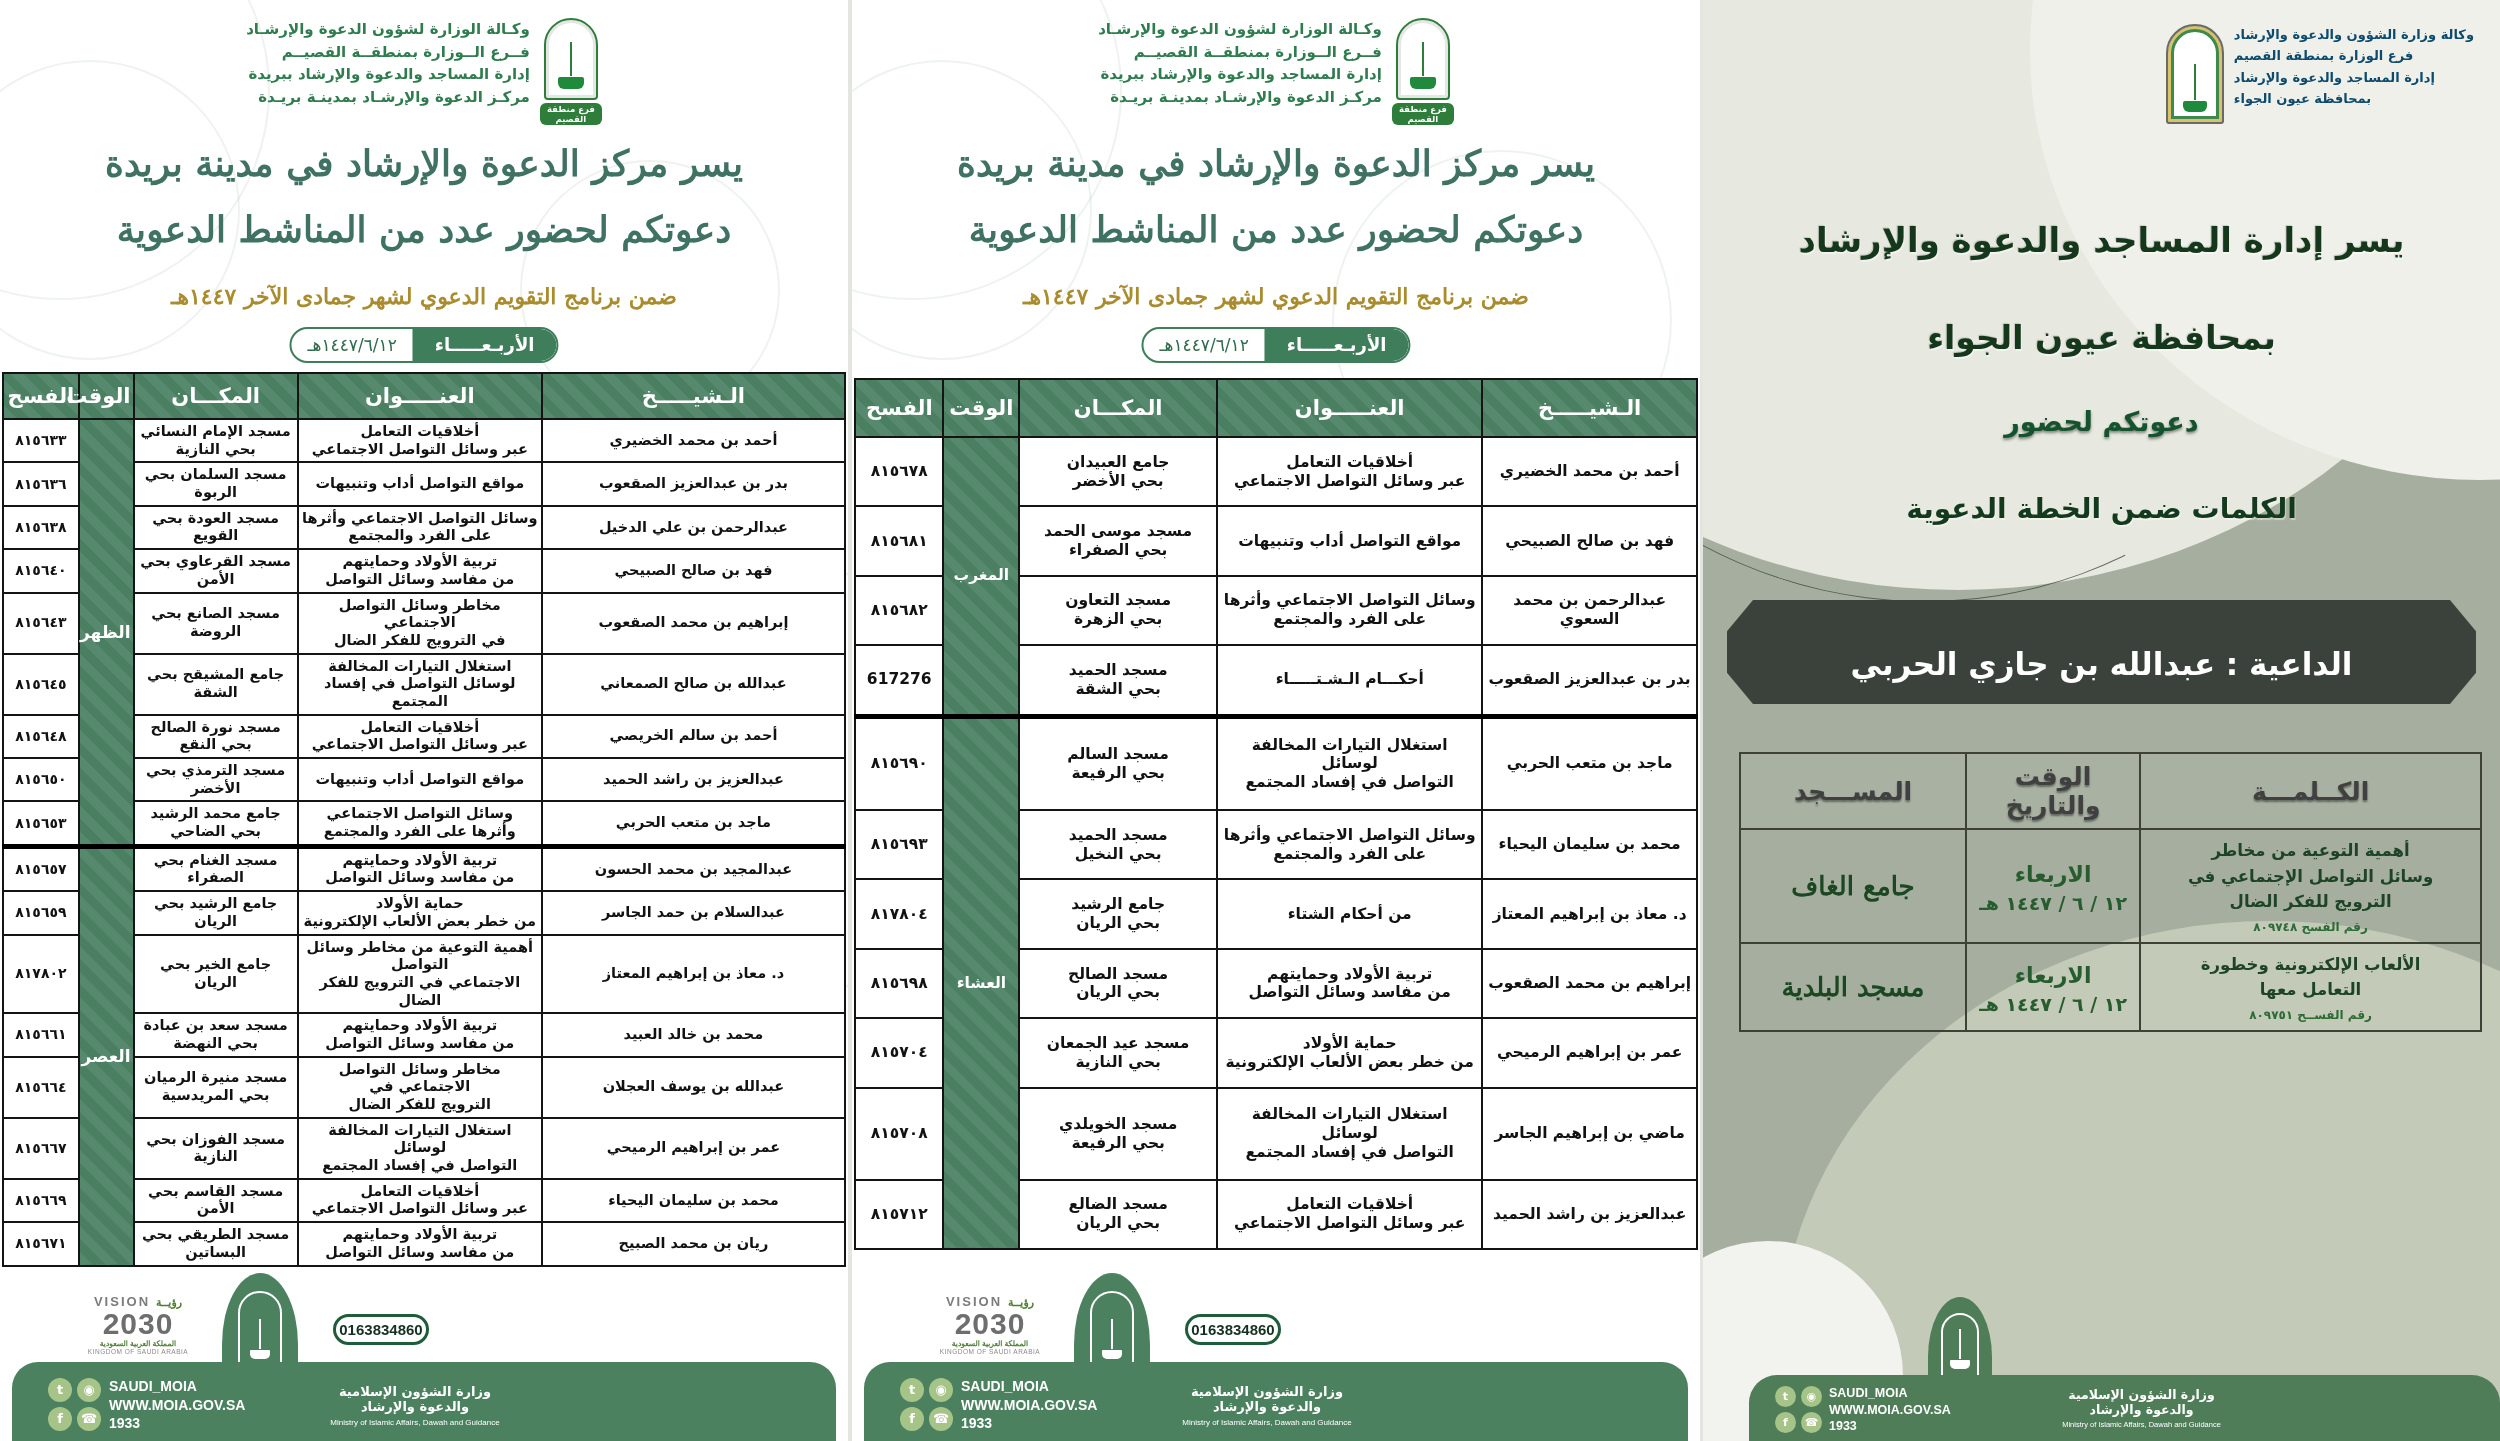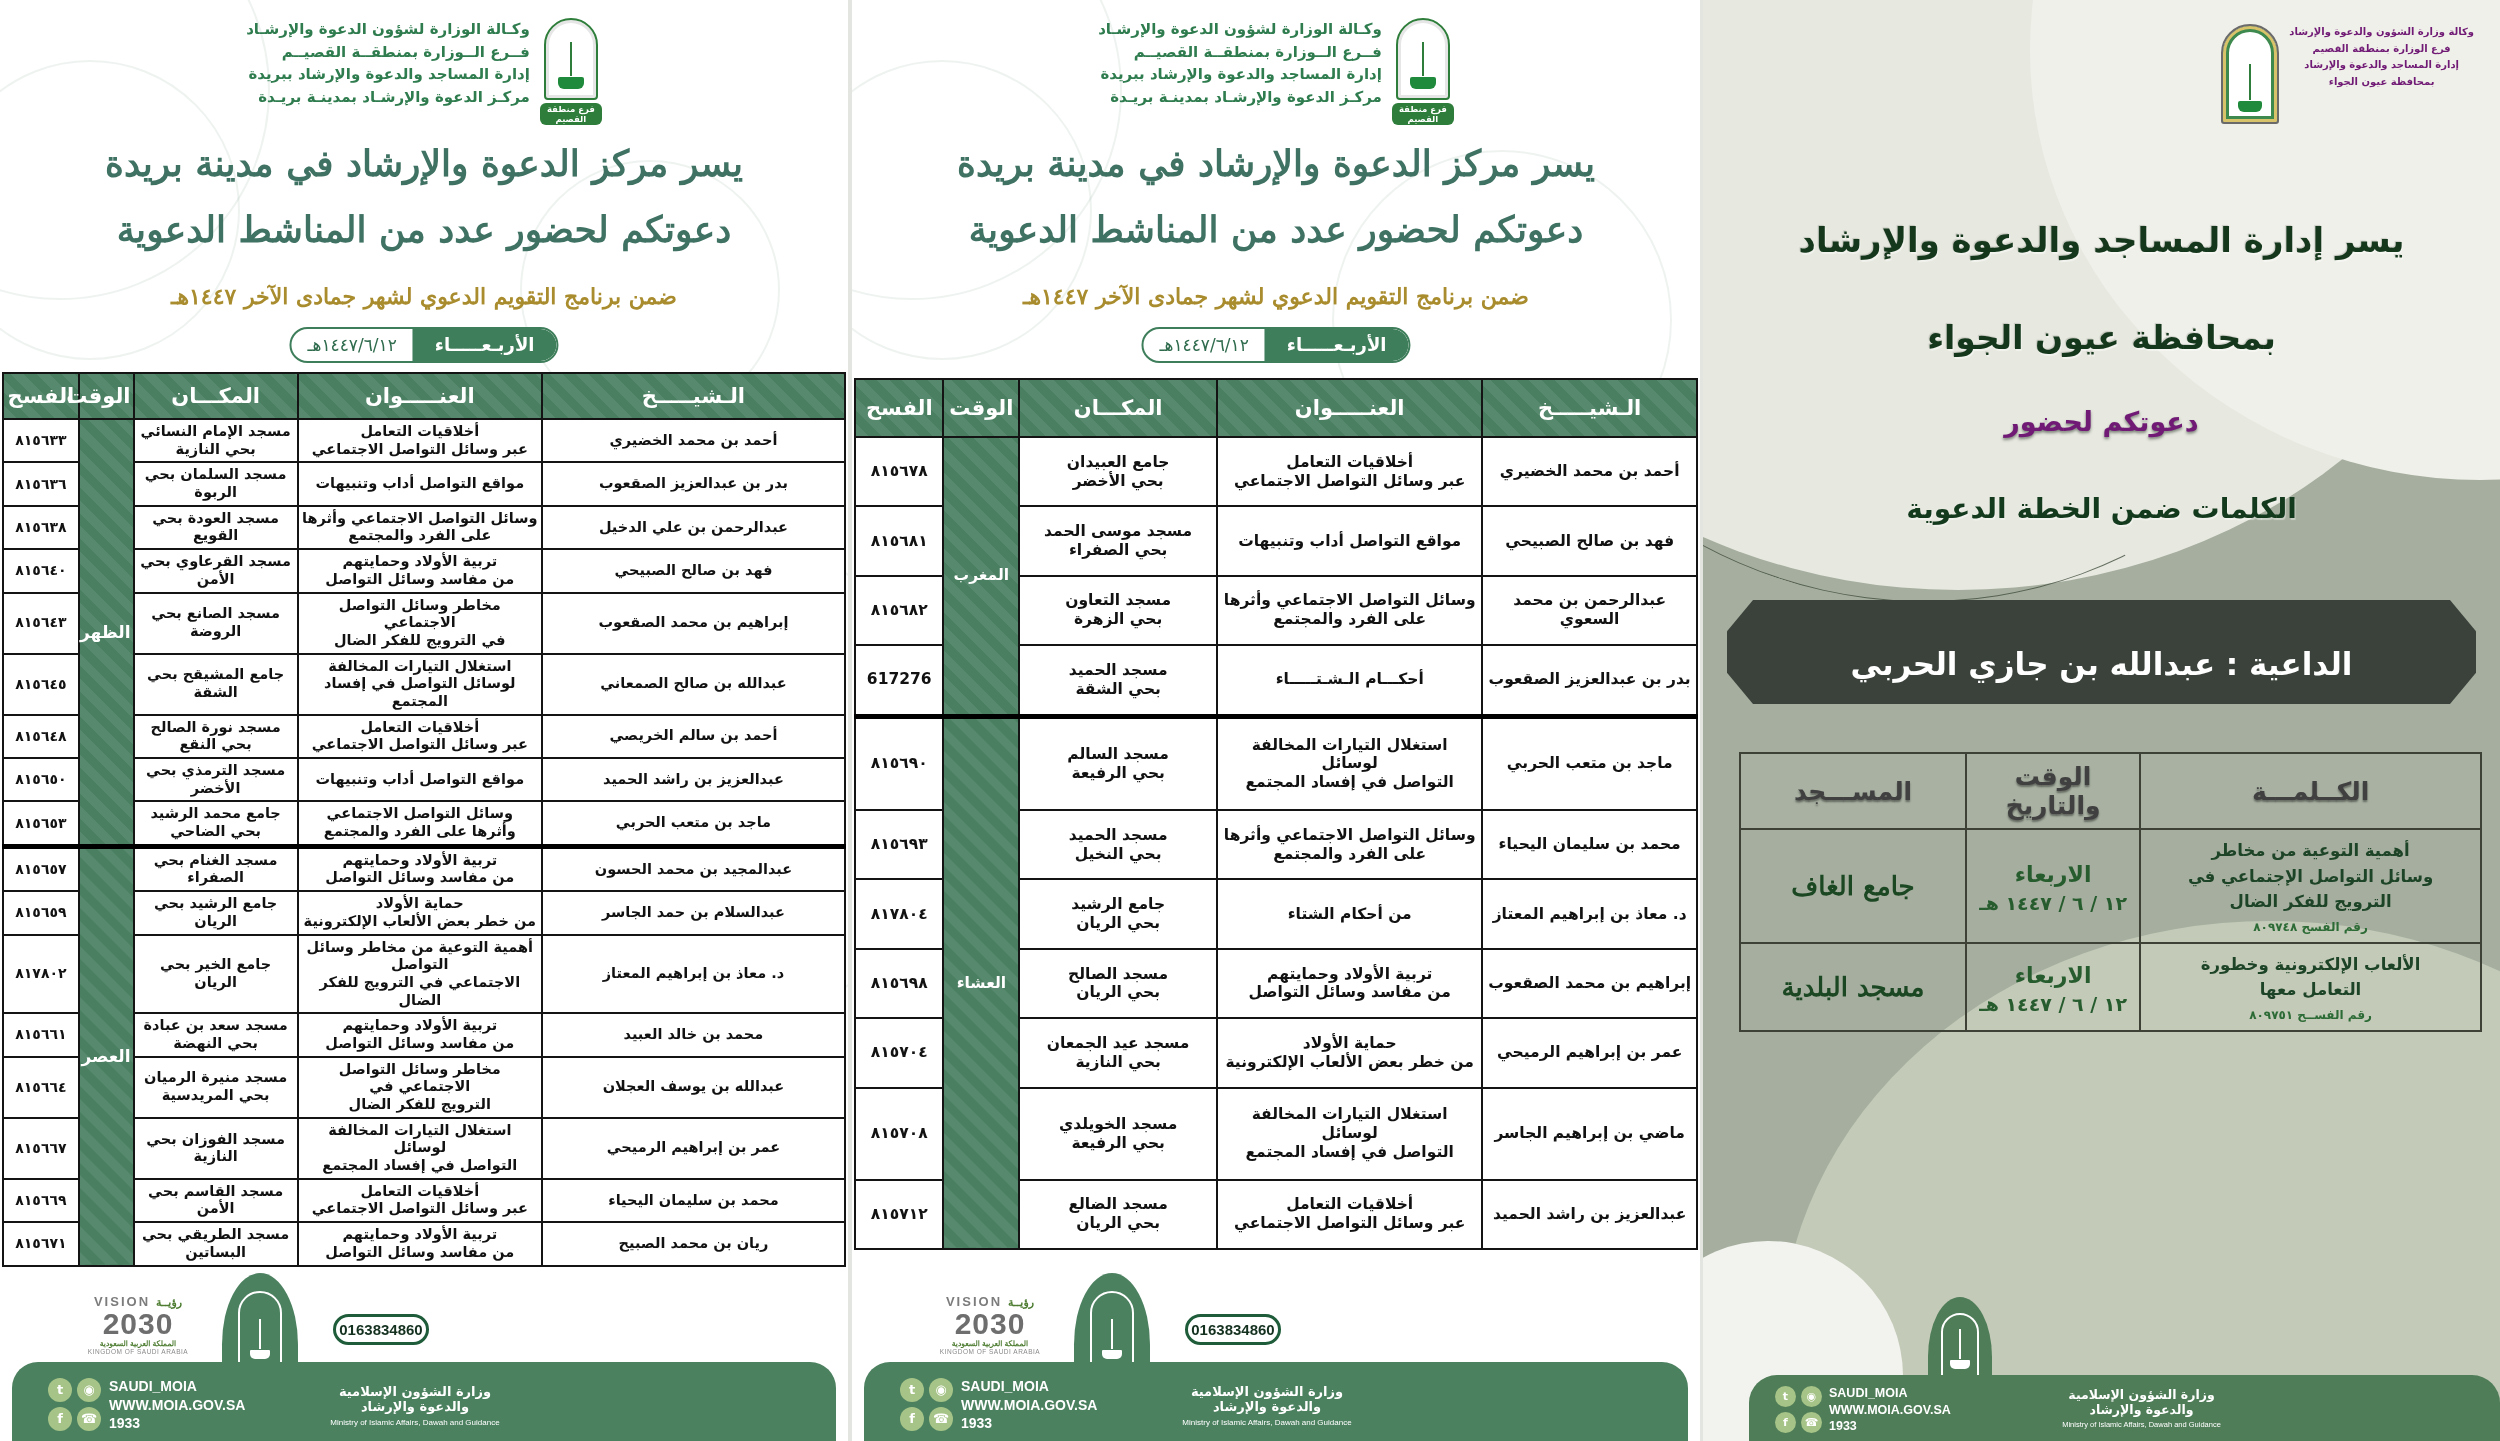--- a/index.html
+++ b/index.html
@@ -85,30 +85,30 @@
   
   #panel-right{position:absolute;top:0;bottom:0;left:1703px;width:797px;background:#a6af9f;overflow:hidden;}
   .sh1{position:absolute;top:-430px;left:-320px;width:1150px;height:1020px;background:#e7e9e0;
        border-radius:50%;}
   .sh2{position:absolute;top:-380px;right:-430px;width:900px;height:860px;background:#eff0e9;border-radius:50%;}
   .sh3{position:absolute;bottom:-340px;right:-260px;width:980px;height:860px;background:#c3cab8;border-radius:50%;}
   .sh4{position:absolute;bottom:-70px;left:-70px;width:270px;height:270px;background:#f2f3ee;border-radius:50%;}
   .curve-line{position:absolute;top:-260px;left:-240px;width:900px;height:860px;border:1.5px solid rgba(60,72,56,.75);
        border-color:transparent transparent rgba(60,72,56,.75) transparent;border-radius:50%;transform:rotate(18deg);}
   .r-agency{position:absolute;top:24px;right:26px;display:flex;gap:10px;align-items:flex-start;}
-  .r-agency-text{text-align:center;color:#701a75;font-weight:bold;font-size:10px;line-height:1.65;}
+  .r-agency-text{text-align:left;color:#0c4a6e;font-weight:bold;font-size:13px;line-height:1.65;}
   .r-logo{width:58px;height:100px;background:#fff;border:2px solid #6a6a6a;border-radius:29px 29px 3px 3px;
           position:relative;box-shadow:inset 0 0 0 3px #d8c26a,inset 0 0 0 6px #3e8a4e;}
   .r-logo .logo-book{bottom:10px;width:24px;height:11px;}
   .r-logo .logo-rays{bottom:22px;height:36px;}
   .r-title{position:absolute;left:0;right:0;text-align:center;color:#15381c;font-weight:bold;
            text-shadow:1px 2px 1px rgba(255,255,255,.45), -1px -1px 1px rgba(0,0,0,.15);}
   .r-title.t1{top:220px;font-size:34px;}
   .r-title.t2{top:318px;font-size:33px;}
-  .r-invite{position:absolute;top:406px;left:0;right:0;text-align:center;color:#701a75;font-weight:bold;
+  .r-invite{position:absolute;top:406px;left:0;right:0;text-align:center;color:#14532d;font-weight:bold;
             font-size:27px;text-shadow:0 2px 3px rgba(40,50,40,.55);}
   .r-sub{position:absolute;top:492px;left:0;right:0;text-align:center;color:#143a1e;font-weight:bold;
          font-size:28px;text-shadow:1px 2px 1px rgba(255,255,255,.4);}
   .r-band{position:absolute;top:600px;left:24px;right:24px;height:104px;background:#3a423b;
           clip-path:polygon(26px 0,calc(100% - 26px) 0,100% 30%,100% 70%,calc(100% - 26px) 100%,26px 100%,0 70%,0 30%);
           display:flex;align-items:center;justify-content:center;}
   .r-band-text{color:#fff;font-weight:bold;font-size:31px;margin-top:23px;}
   .r-table-wrap{position:absolute;top:752px;left:36px;right:18px;}
   .r-table{width:100%;border-collapse:collapse;table-layout:fixed;}
   .r-table th{border:2.5px solid #3e4136;color:#404040;font-weight:bold;font-size:25px;height:76px;

